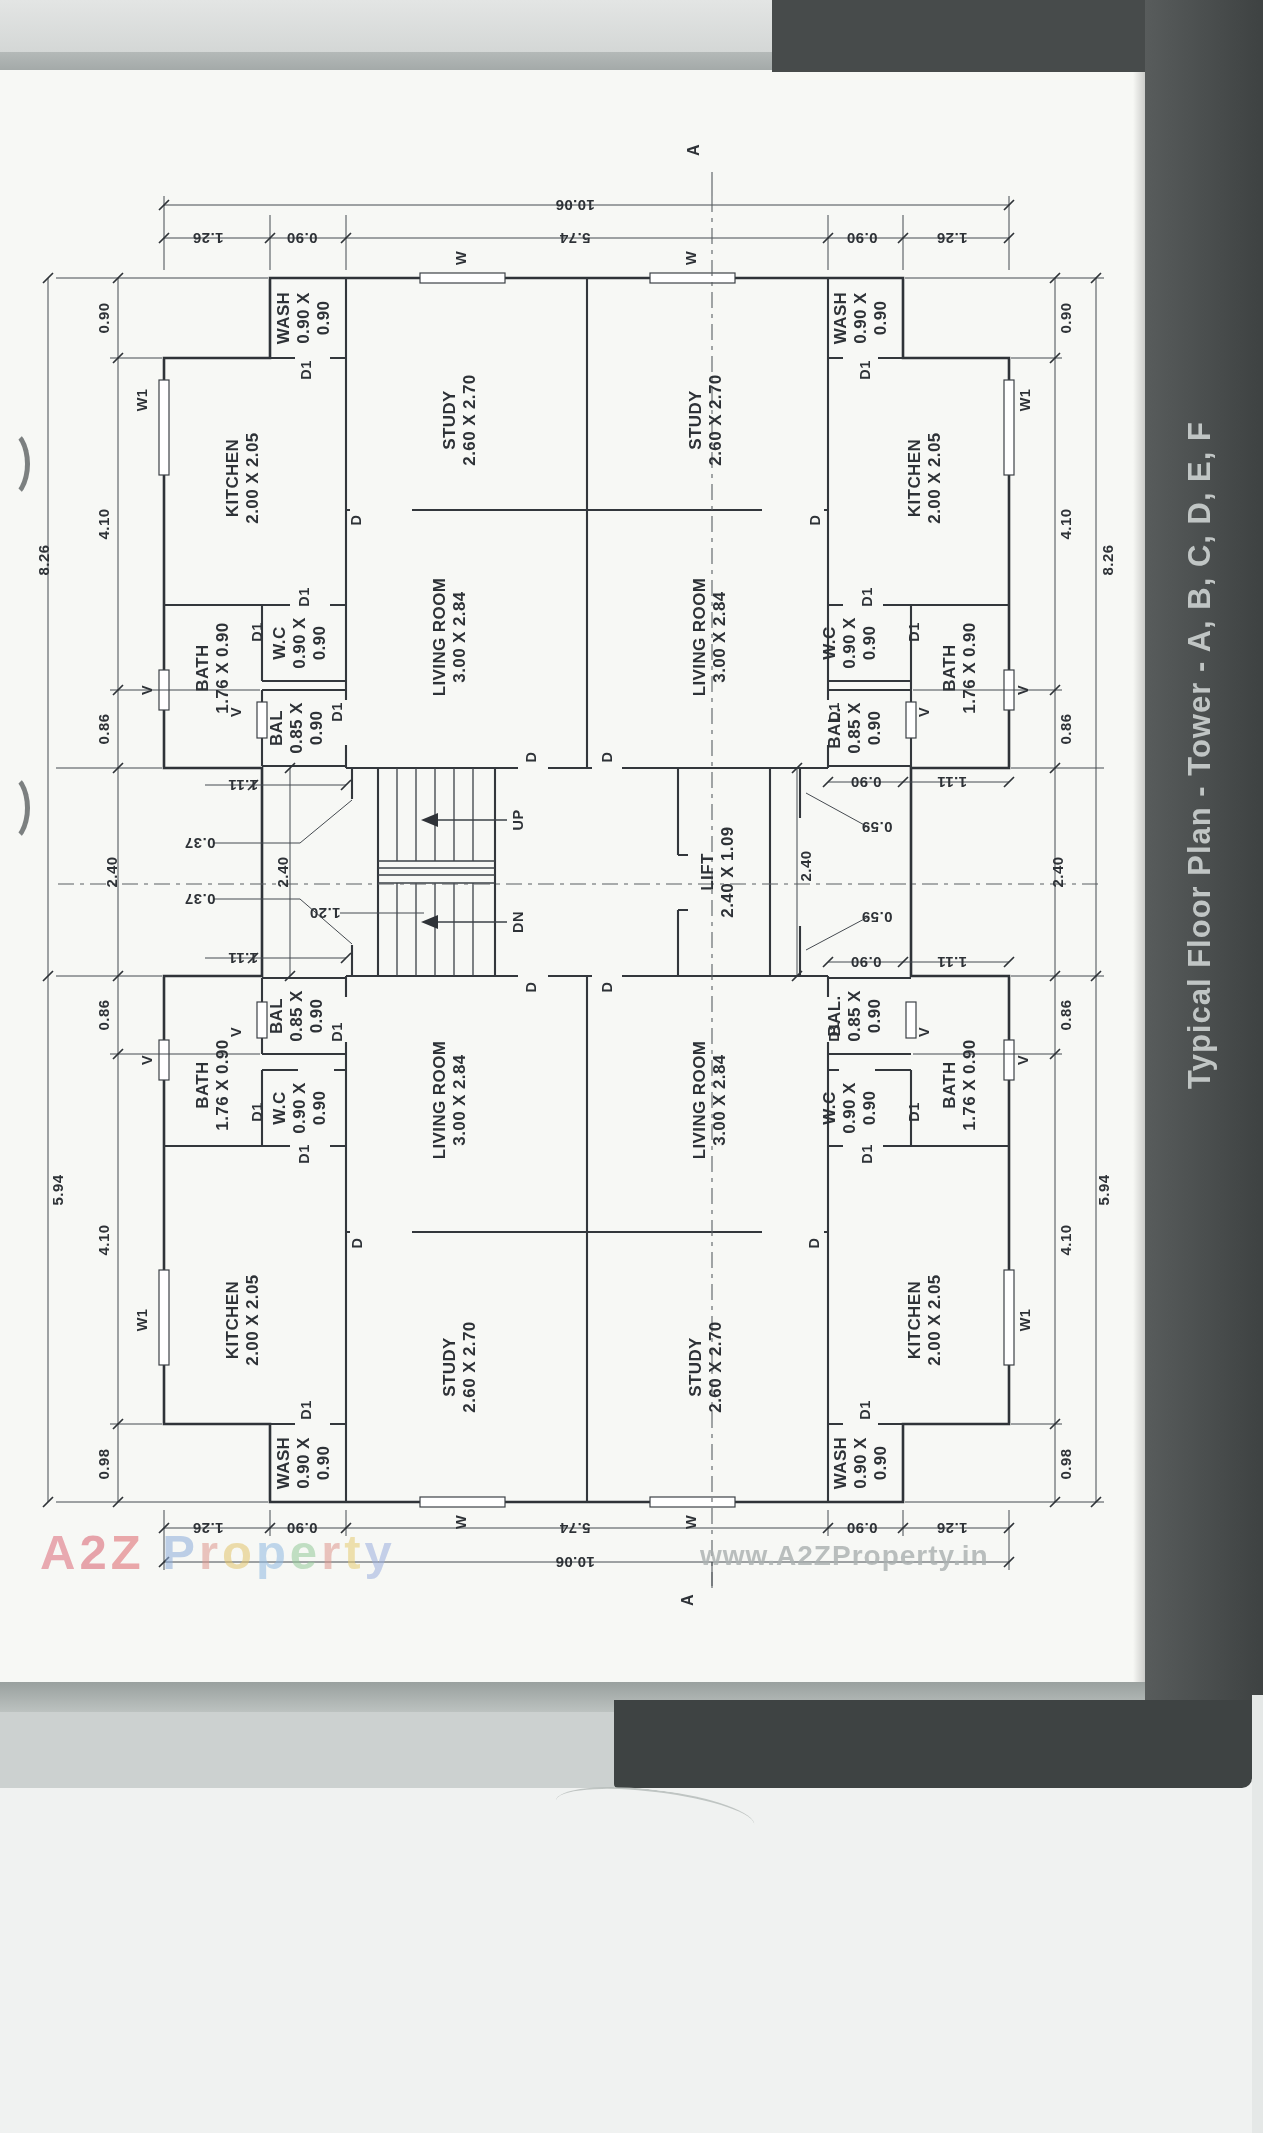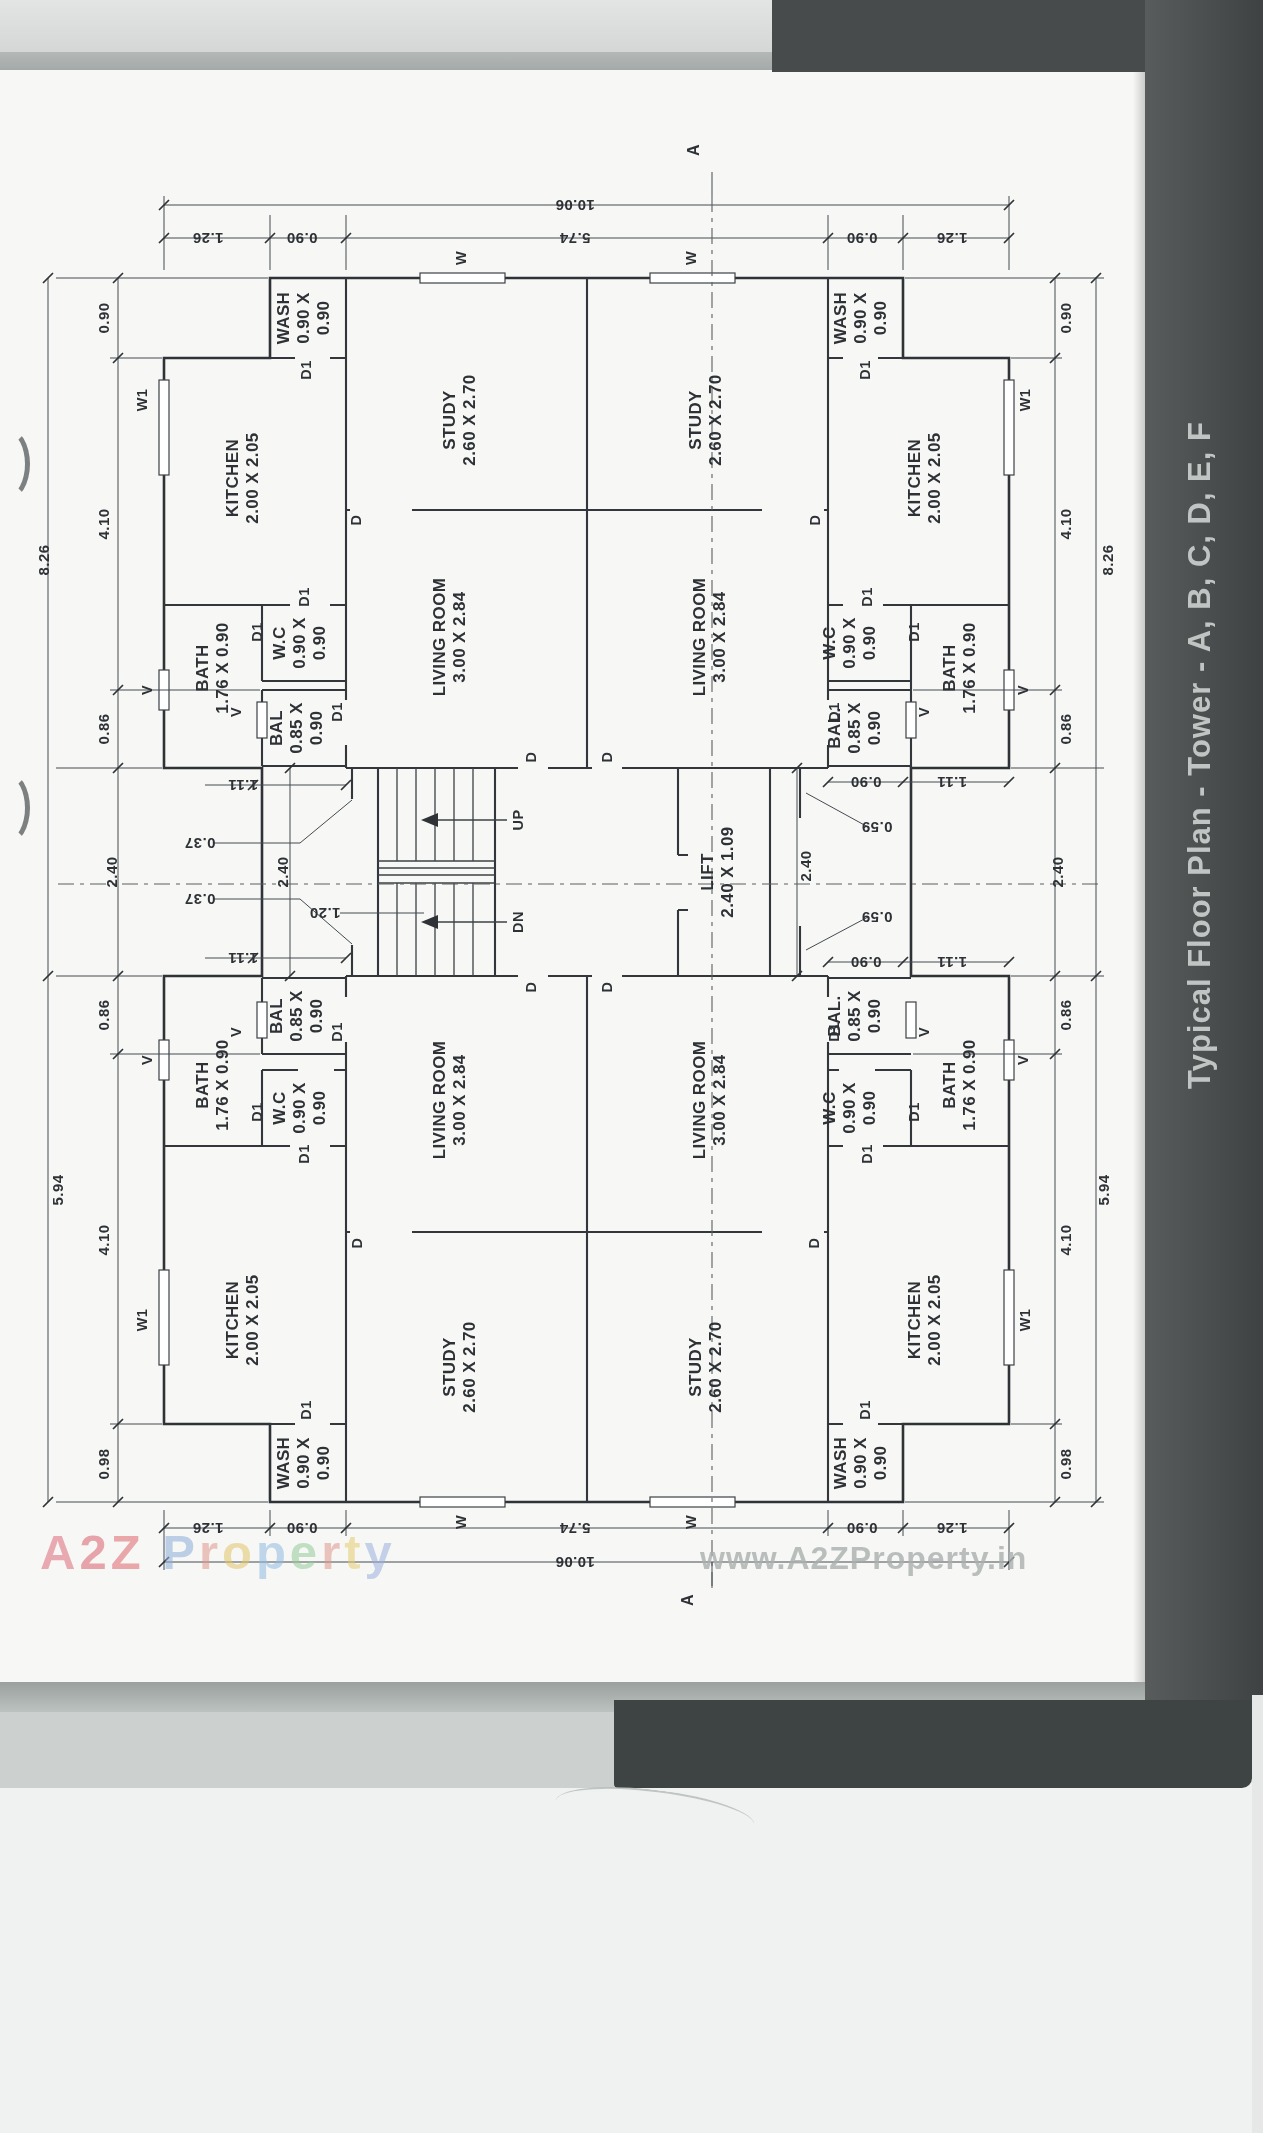--- a/index.html
+++ b/index.html
@@ -31,21 +31,21 @@
   .mark{font-size:14.5px;font-weight:700;}
   .stair{font-size:14.5px;font-weight:700;}
   .sec{font-size:16px;font-weight:700;}
   
   #title{position:absolute;left:1200px;top:755px;width:0;height:0;}
   #title span{position:absolute;transform:translate(-50%,-50%) rotate(-90deg);white-space:nowrap;
       font-size:31px;font-weight:700;color:#c0c5c4;letter-spacing:1px;}
   
   #wm-brand{position:absolute;left:40px;top:1524px;font-size:49px;font-weight:700;
       letter-spacing:4px;opacity:.55;white-space:nowrap;font-style:normal;}
-  #wm-url{position:absolute;left:700px;top:1540px;font-size:32px;font-weight:700;color:#aab0b0;
+  #wm-url{position:absolute;left:700px;top:1540px;font-size:28px;font-weight:700;color:#aab0b0;
       opacity:.8;letter-spacing:1px;white-space:nowrap;}
   svg{position:absolute;left:0;top:0;}
   .w{stroke:#2f3338;stroke-width:2.6;fill:none;}
   .w2{stroke:#33373c;stroke-width:2.1;fill:none;}
   .thin{stroke:#3c4147;stroke-width:1.3;fill:none;}
   .d{stroke:#454a50;stroke-width:1;fill:none;}
   .t{stroke:#2f3338;stroke-width:1.7;fill:none;}
   .cl{stroke:#5a5f63;stroke-width:1.1;fill:none;stroke-dasharray:16 6 4 6;}
   .win{fill:#ffffff;stroke:#3c4147;stroke-width:1.2;}
   .ah{fill:#2f3338;stroke:none;}

